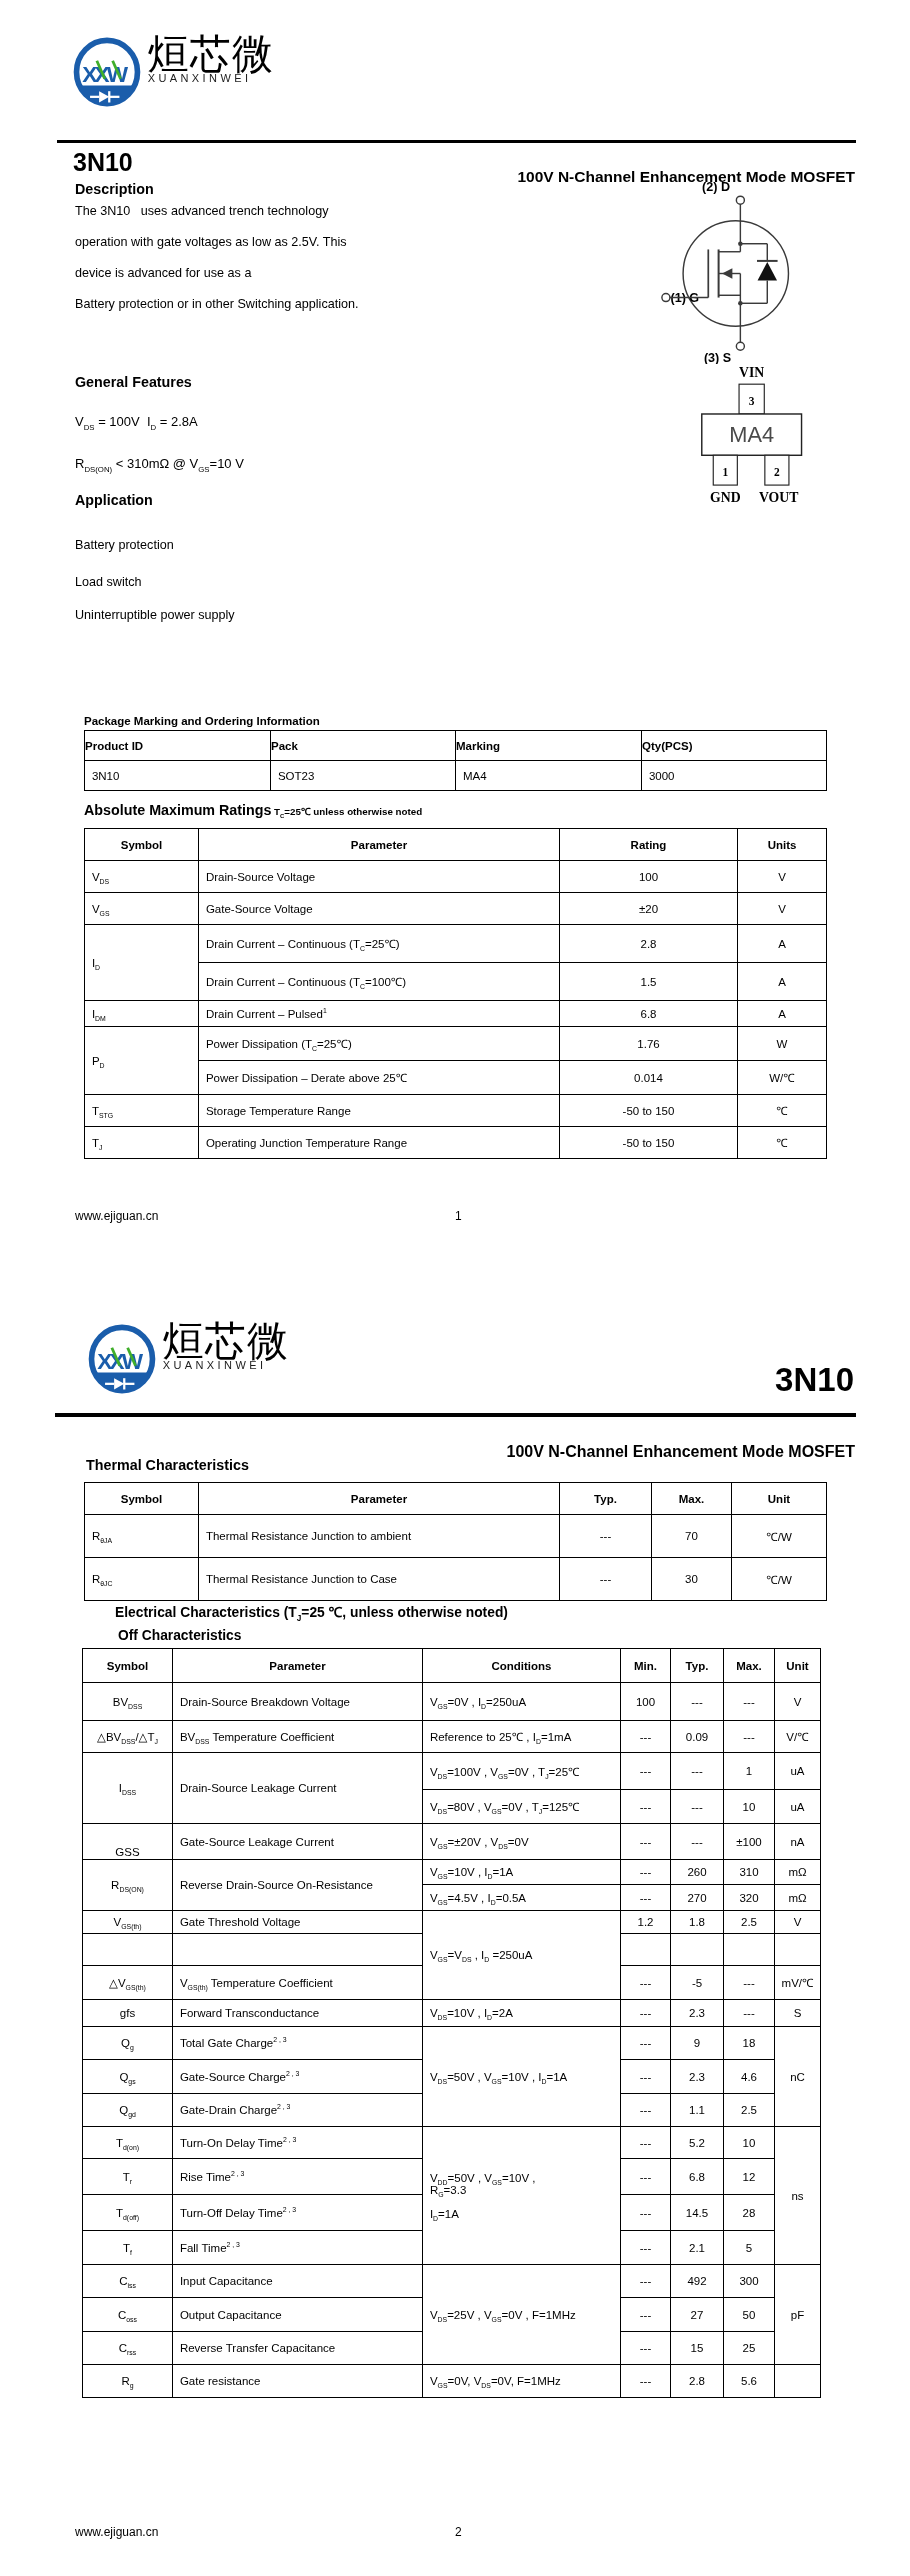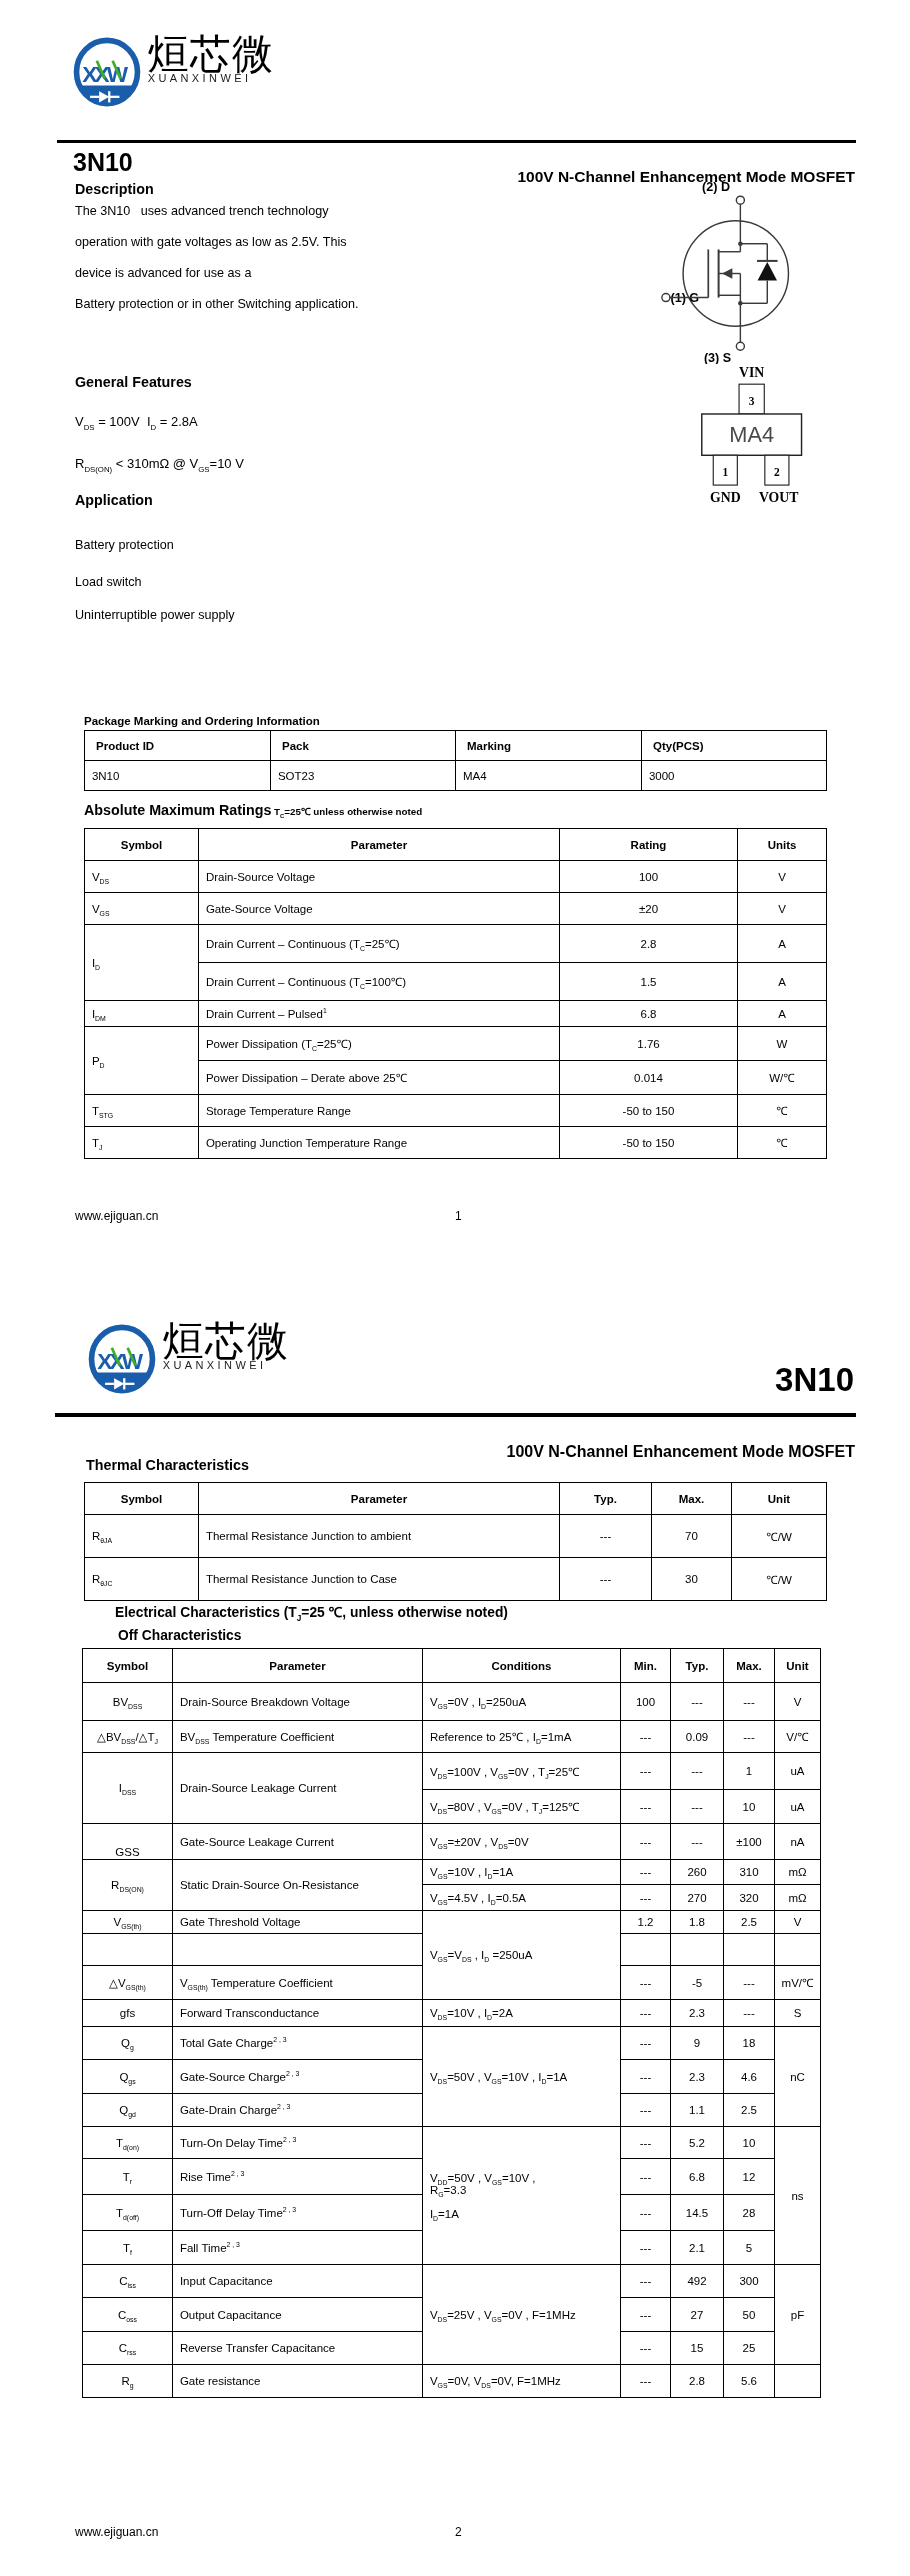--- a/index.html
+++ b/index.html
@@ -22,21 +22,21 @@
   .gf-line{font-size:13px;}
   .app-item{font-size:12.6px;}
   .small-note{font-size:9.8px;font-weight:700;}
   
   table{border-collapse:collapse;table-layout:fixed;background:#fff;}
   table.doc{border:1.4px solid #000;}
   table.doc td, table.doc th{border:0.9px solid #000;font-size:11.5px;overflow:hidden;}
   th{font-weight:700;text-align:center;}
   td.c{text-align:center;}
   td.l{text-align:left;padding-left:6.9px;}
-  th.l{text-align:left;padding-left:11px;margin-left:14px;}
+  th.l{text-align:left;padding-left:0;margin-left:14px;}
   td{vertical-align:middle;}
   .pn2{font-size:33px;font-weight:700;text-align:right;}
   .footer{font-size:12px;}
   svg text{font-family:"Liberation Sans",sans-serif;}
   .serifb{font-family:"Liberation Serif",serif;font-weight:700;}
 </style>
 </head>
 <body>
 
 <div class="abs" style="left:0;top:0;width:910px;height:1269px;">
@@ -344,21 +344,21 @@
       <td class="c" style="vertical-align:bottom;">GSS</td>
       <td class="l">Gate-Source Leakage Current</td>
       <td class="l">V<sub>GS</sub>=±20V , V<sub>DS</sub>=0V</td>
       <td class="c">---</td>
       <td class="c">---</td>
       <td class="c">±100</td>
       <td class="c">nA</td>
     </tr>
     <tr style="height:25px">
       <td class="c" rowspan="2">R<sub>DS(ON)</sub></td>
-      <td class="l" rowspan="2">Static Drain-Source On-Resistance</td>
+      <td class="l" rowspan="2">Reverse Drain-Source On-Resistance</td>
       <td class="l">V<sub>GS</sub>=10V , I<sub>D</sub>=1A</td>
       <td class="c">---</td>
       <td class="c">260</td>
       <td class="c">310</td>
       <td class="c">mΩ</td>
     </tr>
     <tr style="height:26px">
       <td class="l">V<sub>GS</sub>=4.5V , I<sub>D</sub>=0.5A</td>
       <td class="c">---</td>
       <td class="c">270</td>

